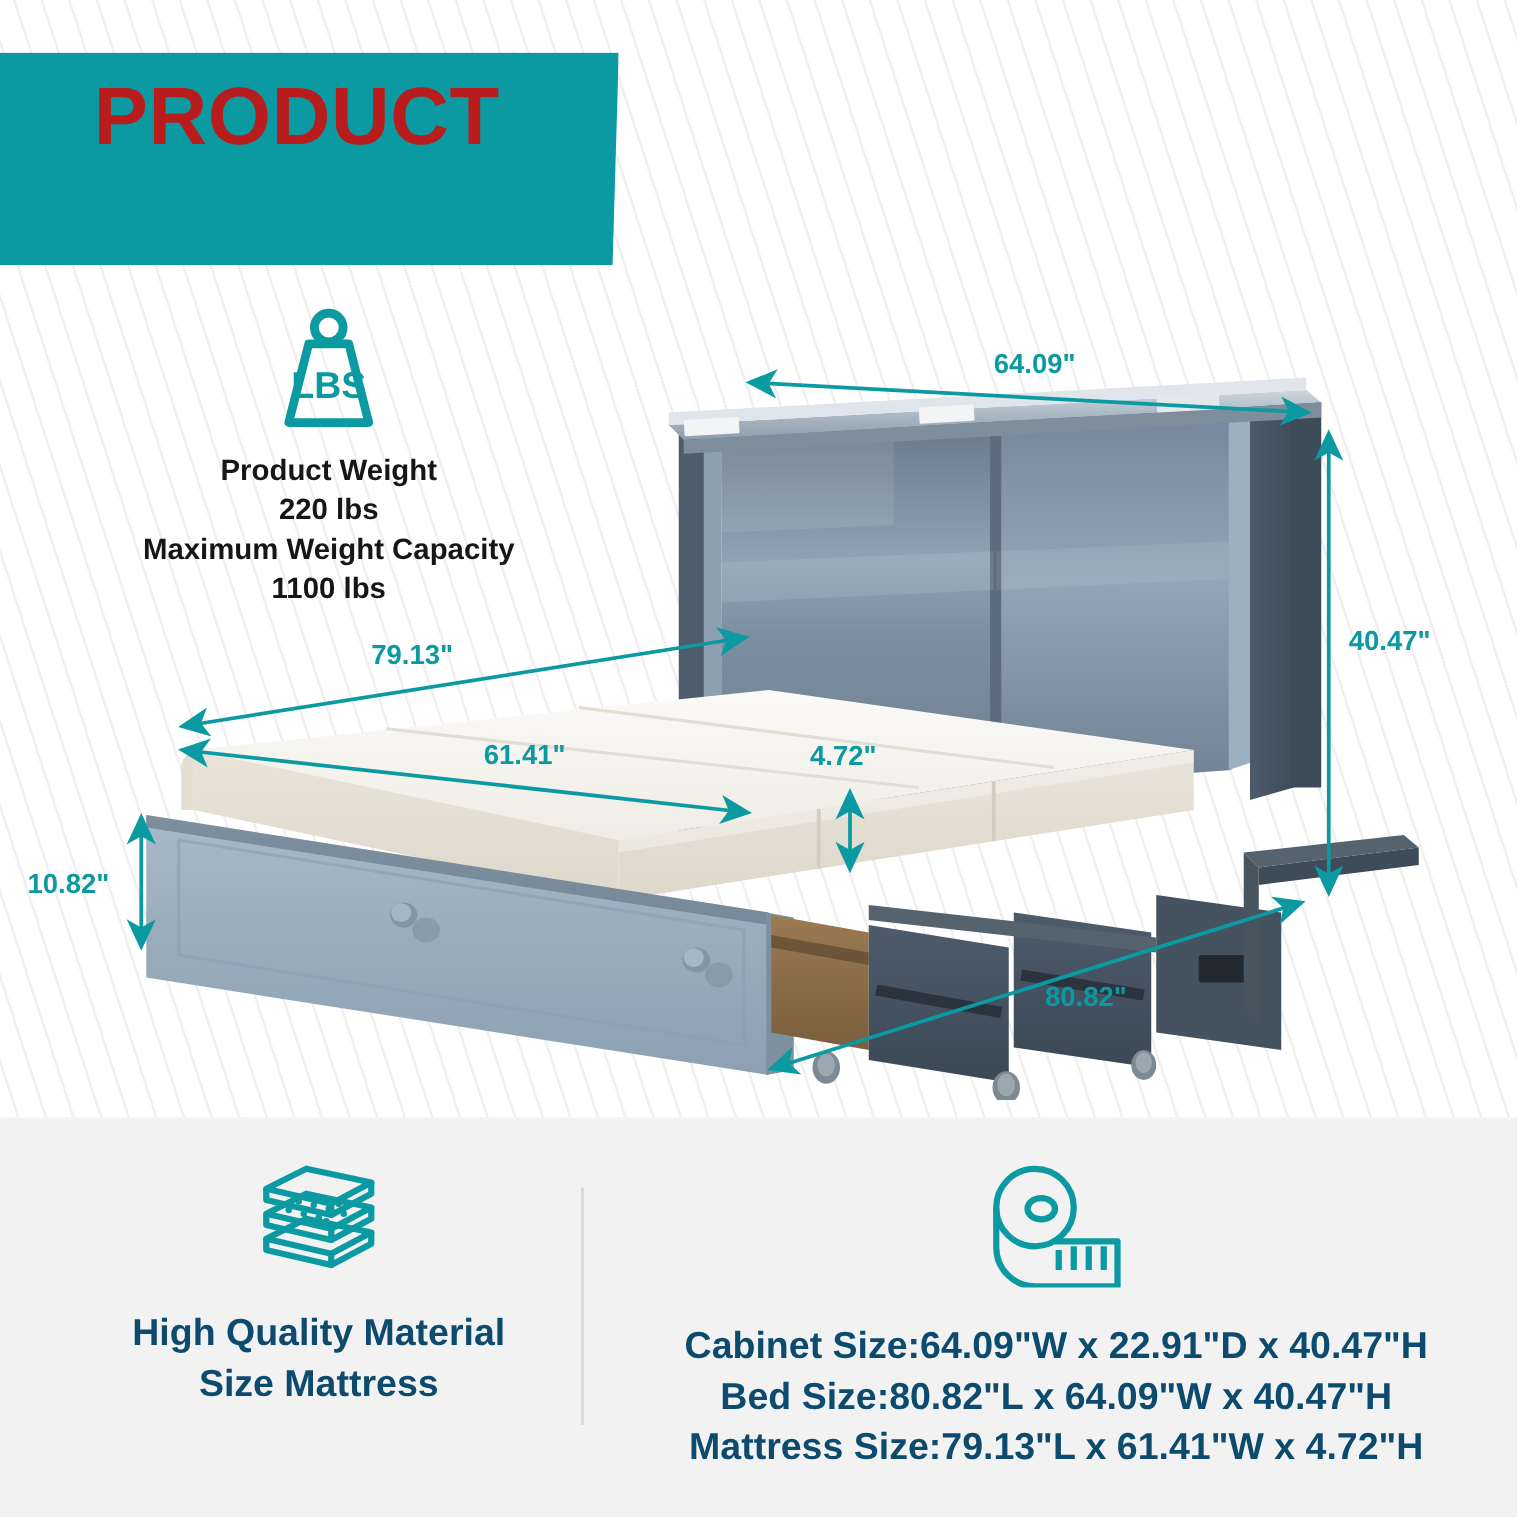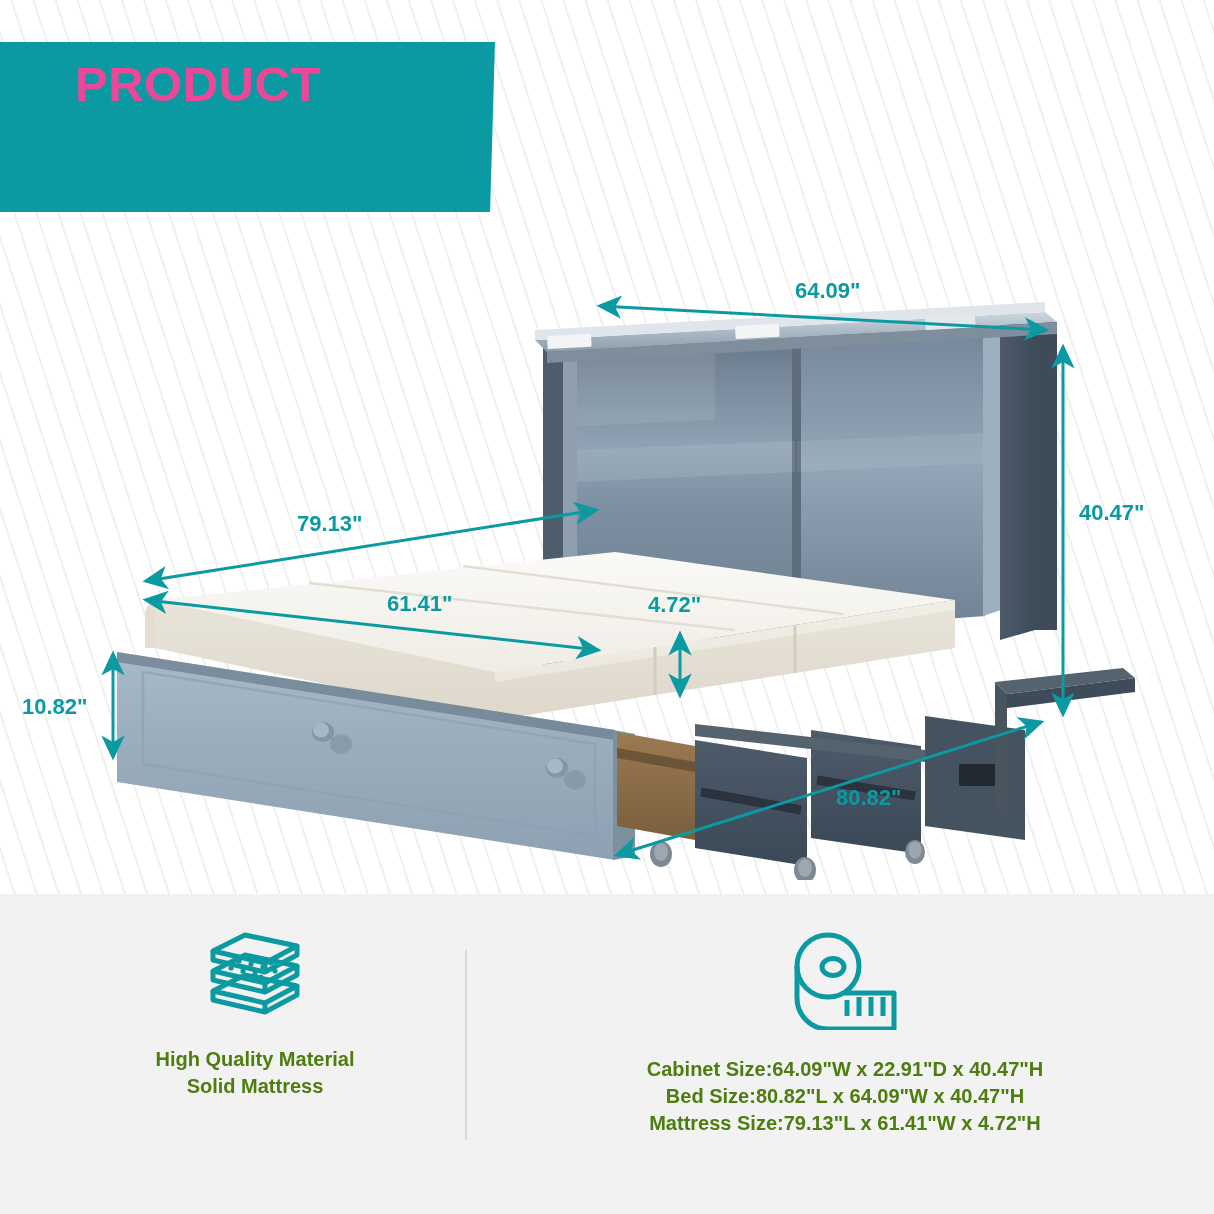--- a/index.html
+++ b/index.html
@@ -32,21 +32,21 @@
     background:#0c9aa2;
     clip-path:polygon(0 0, 100% 0, 82% 100%, 0 100%);
   }
   .banner-main2{
     position:absolute;left:330px;top:42px;width:165px;height:170px;
     background:#0c9aa2;
     clip-path:polygon(48% 0, 100% 0, 100% 0, 97% 100%, 0 100%);
   }
   .banner-text{
     position:absolute;left:75px;top:58px;width:330px;
-    color:#ec4899;font-weight:bold;font-size:49px;line-height:1.09;
+    color:#b91c1c;font-weight:bold;font-size:65px;line-height:1.09;
     letter-spacing:0.5px;
   }
 
   
   .weight-block{position:absolute;left:78px;top:246px;width:370px;text-align:center;}
   .weight-icon{display:block;margin:0 auto 10px auto;}
   .weight-lines{color:#161616;font-weight:bold;font-size:23.5px;line-height:1.33;}
 
   
   .photo{position:absolute;left:95px;top:300px;width:1060px;height:580px;}
@@ -54,21 +54,21 @@
   
   .dims{position:absolute;left:0;top:0;width:1214px;height:894px;}
   .dim-label{
     position:absolute;color:#0c9aa2;font-weight:bold;font-size:22px;
     white-space:nowrap;
   }
 
   
   .feat{position:absolute;top:930px;text-align:center;}
   .feat-icon{display:block;margin:0 auto 22px auto;}
-  .feat-text{color:#4d7c0f;font-weight:bold;font-size:20px;line-height:1.35;}
+  .feat-text{color:#0c4a6e;font-weight:bold;font-size:30px;line-height:1.35;}
   .feat-left{left:45px;width:420px;}
   .feat-right{left:500px;width:690px;}
   .v-divider{
     position:absolute;left:465px;top:950px;width:2px;height:190px;
     background:#d8d8d8;
   }
 </style>
 </head>
 <body>
 
@@ -254,20 +254,35 @@
 
     <div class="dim-label" style="left:387px;top:591px;">61.41"</div>
 
     <div class="dim-label" style="left:648px;top:592px;">4.72"</div>
 
     <div class="dim-label" style="left:22px;top:694px;">10.82"</div>
 
     <div class="dim-label" style="left:836px;top:785px;">80.82"</div>
   </div>
 
+  <div class="weight-block">
+    <span class="weight-icon">
+      <svg width="98" height="100" viewBox="0 0 98 100">
+        <circle cx="49" cy="16" r="11.5" fill="none" stroke="#0c9aa2" stroke-width="7"></circle>
+        <path d="M33,29 L65,29 L81,92 L17,92 Z" fill="none" stroke="#0c9aa2" stroke-width="7" stroke-linejoin="round"></path>
+        <text x="49" y="72" text-anchor="middle" fill="#0c9aa2" font-family="Liberation Sans, sans-serif" font-size="30" font-weight="bold">LBS</text>
+      </svg>
+    </span>
+    <div class="weight-lines">
+      <div>Product Weight</div>
+      <div>220 lbs</div>
+      <div>Maximum Weight Capacity</div>
+      <div>1100 lbs</div>
+    </div>
+  </div>
 
   <div class="v-divider"></div>
 
   <div class="feat feat-left">
     <span class="feat-icon">
       <svg width="100" height="90" viewBox="0 0 100 90">
         <g fill="none" stroke="#0c9aa2" stroke-width="5" stroke-linejoin="round">
           <path d="M8,21 L40,5 L92,16 L60,33 Z"></path>
           <path d="M8,21 L8,30 L60,42 L60,33"></path>
           <path d="M92,16 L92,25 L60,42"></path>
@@ -286,21 +301,21 @@
           <circle cx="46" cy="34" r="2.6"></circle>
             <circle cx="58" cy="37" r="2.6"></circle>
           <circle cx="66" cy="33" r="2.6"></circle>
             <circle cx="70" cy="41" r="2.6"></circle>
           <circle cx="56" cy="47" r="2.6"></circle>
         </g>
       </svg>
     </span>
     <div class="feat-text">
       <div>High Quality Material</div>
-      <div>Solid Mattress</div>
+      <div>Size Mattress</div>
     </div>
   </div>
 
   <div class="feat feat-right">
     <span class="feat-icon">
       <svg width="118" height="100" viewBox="0 0 118 100">
         <g fill="none" stroke="#0c9aa2" stroke-width="5" stroke-linejoin="round">
           <circle cx="42" cy="36" r="31"></circle>
           <ellipse cx="47" cy="37" rx="11" ry="8.5"></ellipse>
           <path d="M11,36 L11,68 a31,31 0 0 0 31,31 L108,99 L108,63 L58,63"></path>

